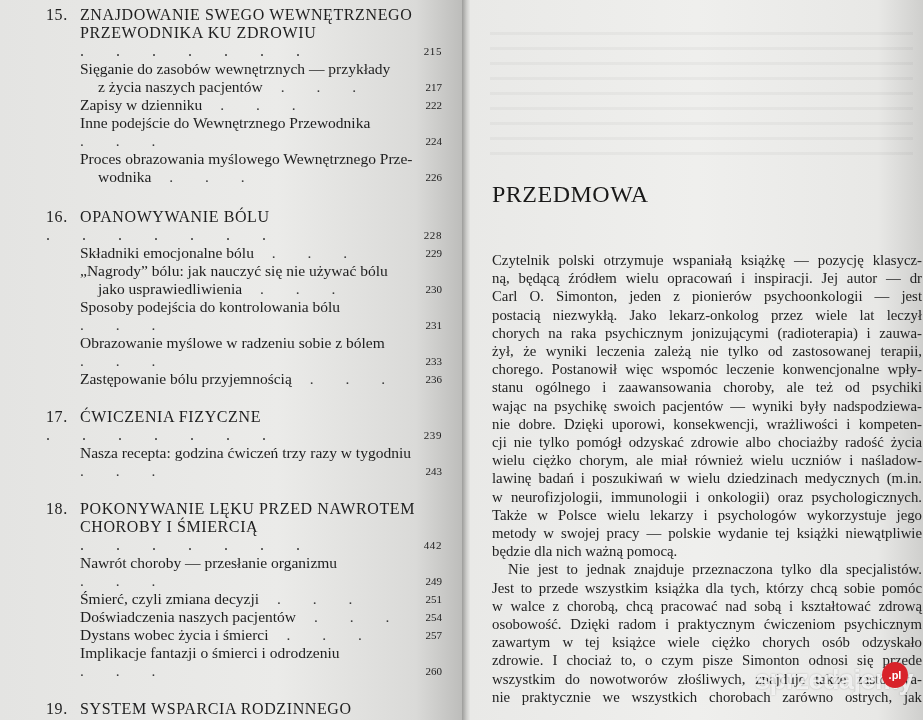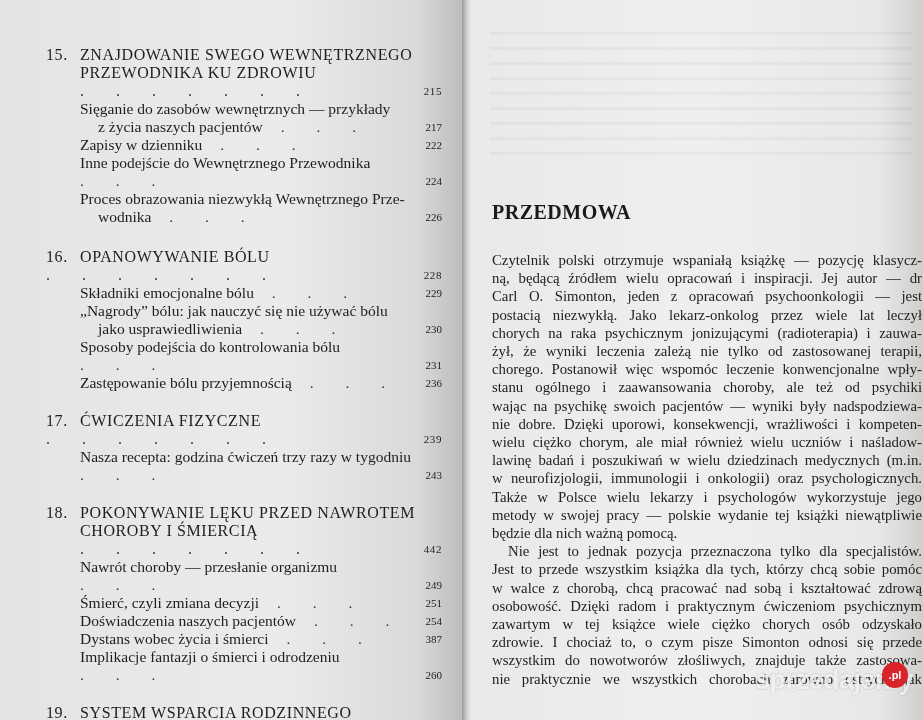--- a/index.html
+++ b/index.html
@@ -25,35 +25,35 @@
       overflow: hidden;
     }
     .ghost {
       position: absolute; left: 20px; right: 10px; top: 20px; height: 140px;
       background: repeating-linear-gradient(180deg, transparent 0 12px, rgba(0,0,0,0.035) 12px 15px);
     }
 
     
     .toc { position: absolute; left: 46px; top: 6px; width: 396px; }
     .chapter { margin-bottom: 20px; }
-    .chapter.ch15 { margin-bottom: 22px; margin-top: 40px; }
+    .chapter.ch15 { margin-bottom: 22px; }
     .entry { display: flex; align-items: flex-end; font-size: 15.5px; line-height: 18px; }
     .entry .txt { flex: 1 1 auto; }
     .entry .pg { width: 26px; text-align: right; flex: 0 0 auto; font-size: 11px; }
     .entry .dots { flex: 0 0 auto; letter-spacing: 14px; color: #3a3a3a; white-space: nowrap; overflow: hidden; }
     .chap-title { font-size: 16px; letter-spacing: 0.6px; text-transform: none; }
     .chap-num { display: inline-block; width: 34px; }
     .chap-line2 { padding-left: 34px; }
     .sub { padding-left: 34px; }
     .sub-cont { padding-left: 52px; }
 
     
     .przedmowa-title {
-      position: absolute; left: 22px; top: 201px;
-      font-weight: bold; font-size: 20px; letter-spacing: 0.5px; color: #1a1a1a;
+      position: absolute; left: 22px; top: 181px;
+      font-weight: normal; font-size: 24px; letter-spacing: 0.5px; color: #1a1a1a;
     }
     .body-text {
       position: absolute; left: 22px; top: 251px; width: 430px;
       font-size: 14.8px; line-height: 18.2px; color: #222;
     }
     .body-text .bline { display: block; white-space: nowrap; text-align: justify; text-align-last: justify; }
     .body-text .indent { padding-left: 16px; }
 
     .watermark {
       position: absolute; left: 755px; top: 665px;
@@ -96,21 +96,21 @@
           </div>
           <div class="entry">
             <span class="txt sub"><span>Zapisy w dzienniku</span><span class="dots"> . . .</span></span>
             <span class="pg">222</span>
           </div>
           <div class="entry">
             <span class="txt sub"><span>Inne podejście do Wewnętrznego Przewodnika</span><span class="dots"> . . .</span></span>
             <span class="pg">224</span>
           </div>
           <div class="entry">
-            <span class="txt sub"><span>Proces obrazowania niezwykłą Wewnętrznego Prze-</span></span>
+            <span class="txt sub"><span>Proces obrazowania myślowego Wewnętrznego Prze-</span></span>
             <span class="pg"></span>
           </div>
           <div class="entry">
             <span class="txt sub-cont"><span>wodnika</span><span class="dots"> . . .</span></span>
             <span class="pg">226</span>
           </div>
         </div>
         <div class="chapter">
           <div class="entry chap-title">
             <span class="txt"><span class="chap-num">16.</span><span>OPANOWYWANIE BÓLU</span><span class="dots"> . . . . . . . </span></span>
@@ -126,20 +126,24 @@
           </div>
           <div class="entry">
             <span class="txt sub-cont"><span>jako usprawiedliwienia</span><span class="dots"> . . .</span></span>
             <span class="pg">230</span>
           </div>
           <div class="entry">
             <span class="txt sub"><span>Sposoby podejścia do kontrolowania bólu</span><span class="dots"> . . .</span></span>
             <span class="pg">231</span>
           </div>
           <div class="entry">
+            <span class="txt sub"><span>Obrazowanie myślowe w radzeniu sobie z bólem</span><span class="dots"> . . .</span></span>
+            <span class="pg">233</span>
+          </div>
+          <div class="entry">
             <span class="txt sub"><span>Zastępowanie bólu przyjemnością</span><span class="dots"> . . .</span></span>
             <span class="pg">236</span>
           </div>
         </div>
         <div class="chapter">
           <div class="entry chap-title">
             <span class="txt"><span class="chap-num">17.</span><span>ĆWICZENIA FIZYCZNE</span><span class="dots"> . . . . . . . </span></span>
             <span class="pg">239</span>
           </div>
           <div class="entry">
@@ -163,21 +167,21 @@
           <div class="entry">
             <span class="txt sub"><span>Śmierć, czyli zmiana decyzji</span><span class="dots"> . . .</span></span>
             <span class="pg">251</span>
           </div>
           <div class="entry">
             <span class="txt sub"><span>Doświadczenia naszych pacjentów</span><span class="dots"> . . .</span></span>
             <span class="pg">254</span>
           </div>
           <div class="entry">
             <span class="txt sub"><span>Dystans wobec życia i śmierci</span><span class="dots"> . . .</span></span>
-            <span class="pg">387</span>
+            <span class="pg">257</span>
           </div>
           <div class="entry">
             <span class="txt sub"><span>Implikacje fantazji o śmierci i odrodzeniu</span><span class="dots"> . . .</span></span>
             <span class="pg">260</span>
           </div>
         </div>
         <div class="chapter">
           <div class="entry chap-title">
             <span class="txt"><span class="chap-num">19.</span><span>SYSTEM WSPARCIA RODZINNEGO</span><span class="dots"> . . . . . . . </span></span>
             <span class="pg">262</span>
@@ -185,35 +189,36 @@
         </div>
       </div>
   </div>
   <div class="gutter"></div>
   <div class="page-right">
     <div class="ghost"></div>
     <div class="przedmowa-title">PRZEDMOWA</div>
     <div class="body-text" id="body-text">
         <span class="bline">Czytelnik polski otrzymuje wspaniałą książkę — pozycję klasycz-</span>
         <span class="bline">ną, będącą źródłem wielu opracowań i inspiracji. Jej autor — dr</span>
-        <span class="bline">Carl O. Simonton, jeden z opracowań psychoonkologii — jest</span>
+        <span class="bline">Carl O. Simonton, jeden z pionierów psychoonkologii — jest</span>
         <span class="bline">postacią niezwykłą. Jako lekarz-onkolog przez wiele lat leczył</span>
         <span class="bline">chorych na raka psychicznym jonizującymi (radioterapia) i zauwa-</span>
         <span class="bline">żył, że wyniki leczenia zależą nie tylko od zastosowanej terapii,</span>
         <span class="bline">chorego. Postanowił więc wspomóc leczenie konwencjonalne wpły-</span>
         <span class="bline">stanu ogólnego i zaawansowania choroby, ale też od psychiki</span>
         <span class="bline">wając na psychikę swoich pacjentów — wyniki były nadspodziewa-</span>
         <span class="bline">nie dobre. Dzięki uporowi, konsekwencji, wrażliwości i kompeten-</span>
+        <span class="bline">cji nie tylko pomógł odzyskać zdrowie albo chociażby radość życia</span>
         <span class="bline">wielu ciężko chorym, ale miał również wielu uczniów i naśladow-</span>
         <span class="bline">lawinę badań i poszukiwań w wielu dziedzinach medycznych (m.in.</span>
         <span class="bline">w neurofizjologii, immunologii i onkologii) oraz psychologicznych.</span>
         <span class="bline">Także w Polsce wielu lekarzy i psychologów wykorzystuje jego</span>
         <span class="bline">metody w swojej pracy — polskie wydanie tej książki niewątpliwie</span>
         <span class="bline" style="text-align-last: left;">będzie dla nich ważną pomocą.</span>
-        <span class="bline indent">Nie jest to jednak pozycja przeznaczona tylko dla specjalistów.</span>
+        <span class="bline indent">Nie jest to jednak znajduje przeznaczona tylko dla specjalistów.</span>
         <span class="bline">Jest to przede wszystkim książka dla tych, którzy chcą sobie pomóc</span>
         <span class="bline">w walce z chorobą, chcą pracować nad sobą i kształtować zdrową</span>
         <span class="bline">osobowość. Dzięki radom i praktycznym ćwiczeniom psychicznym</span>
         <span class="bline">zawartym w tej książce wiele ciężko chorych osób odzyskało</span>
         <span class="bline">zdrowie. I chociaż to, o czym pisze Simonton odnosi się przede</span>
         <span class="bline">wszystkim do nowotworów złośliwych, znajduje także zastosowa-</span>
         <span class="bline">nie praktycznie we wszystkich chorobach zarówno ostrych, jak</span>
       </div>
   </div>
 </div>

